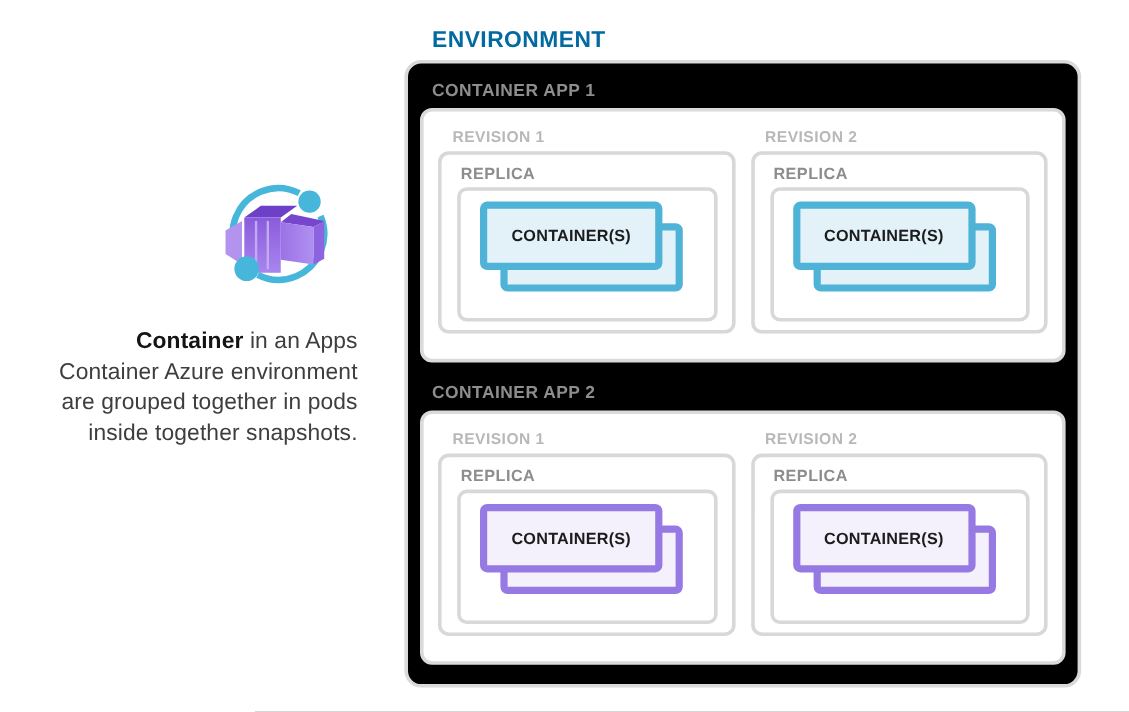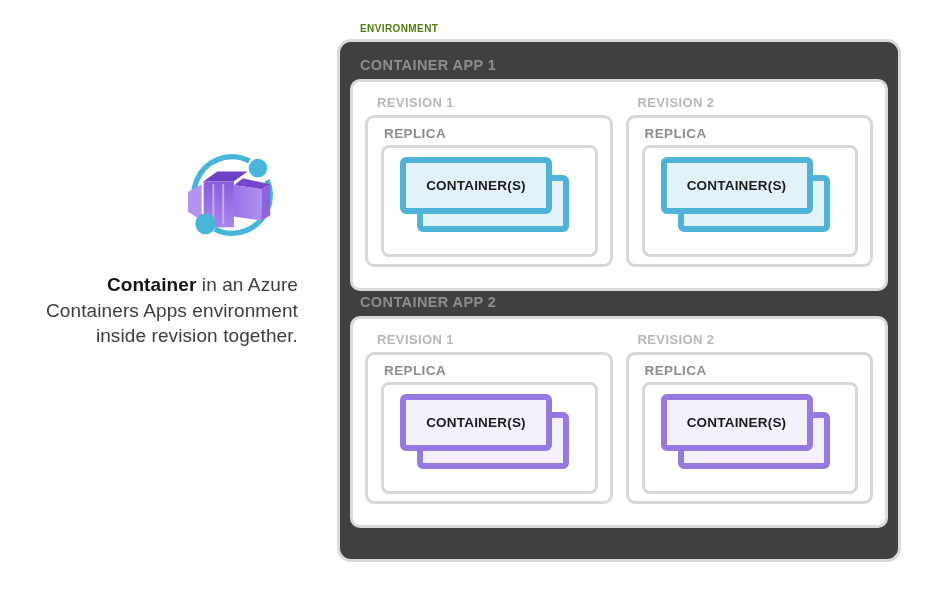--- a/index.html
+++ b/index.html
@@ -12,31 +12,31 @@
   .app-icon{position:absolute;left:185px;top:148px;width:94px;height:94px;}
   .caption{
     position:absolute;left:4px;top:272px;width:294px;
     text-align:right;font-size:19px;line-height:25.5px;color:#3e3e3e;
     letter-spacing:.1px;
   }
   .caption .strong{font-weight:700;color:#141414;}
   
   .diagram{position:absolute;left:337px;top:23px;width:564px;}
   .lbl{font-weight:700;letter-spacing:.4px;}
-  .env-label{font-size:10px;color:#4d7c0f;margin:0 0 5px 23px;}
+  .env-label{font-size:19px;color:#0369a1;margin:0 0 5px 23px;}
   .env-box{
-    box-sizing:border-box;height:523px;background:#404040;
+    box-sizing:border-box;height:523px;background:#000000;
     border:3px solid #dadada;border-radius:14px;padding:15px 10px 4px 10px;
   }
   .app-label{font-size:14.5px;color:#8d8d8d;margin:0 0 6px 10px;}
   .app-box{
     box-sizing:border-box;height:212px;background:#ffffff;
     border:3px solid #dadada;border-radius:10px;padding:13px 12px 0 12px;
   }
-  .app-section + .app-section{margin-top:3px;}
+  .app-section + .app-section{margin-top:18px;}
   .revisions{display:flex;gap:13px;}
   .revision{flex:1;min-width:0;}
   .rev-label{font-size:13px;color:#b8b8b8;margin:0 0 5px 12px;}
   .rev-box{
     box-sizing:border-box;height:152px;background:#ffffff;
     border:3px solid #d8d8d8;border-radius:9px;padding:8px 12px 0 13px;
   }
   .replica-label{font-size:13.5px;color:#8d8d8d;margin:0 0 4px 3px;}
   .replica-box{
     box-sizing:border-box;height:112px;background:#ffffff;
@@ -81,23 +81,24 @@
     <polygon points="50,38 59,31 87,37 78,42" fill="#7647cc"></polygon>
     <polygon points="50,38 78,42 78,74 50,70" fill="url(#gright)"></polygon>
     <polygon points="78,42 87,37 87,69 78,74" fill="#8e63e0"></polygon>
 
     <circle cx="74.5" cy="20.5" r="9.5" fill="#46b7db"></circle>
     <circle cx="21" cy="77.5" r="10.5" fill="#46b7db"></circle>
   </svg>
 </div>
 
 <div class="caption">
-  <div><span class="strong">Container</span><span> in an Azure</span></div>
-  <div>Containers Apps environment</div>
-  <div>inside revision together.</div>
+  <div><span class="strong">Container</span><span> in an Apps</span></div>
+  <div>Container Azure environment</div>
+  <div>are grouped together in pods</div>
+  <div>inside together snapshots.</div>
 </div>
 
 <div class="diagram">
   <div class="lbl env-label">ENVIRONMENT</div>
   <div class="env-box">
 
     <div class="app-section" style="--accent: #4fb3d7; --container-fill: #e3f2f9;">
       <div class="lbl app-label">CONTAINER APP 1</div>
       <div class="app-box">
         <div class="revisions">

